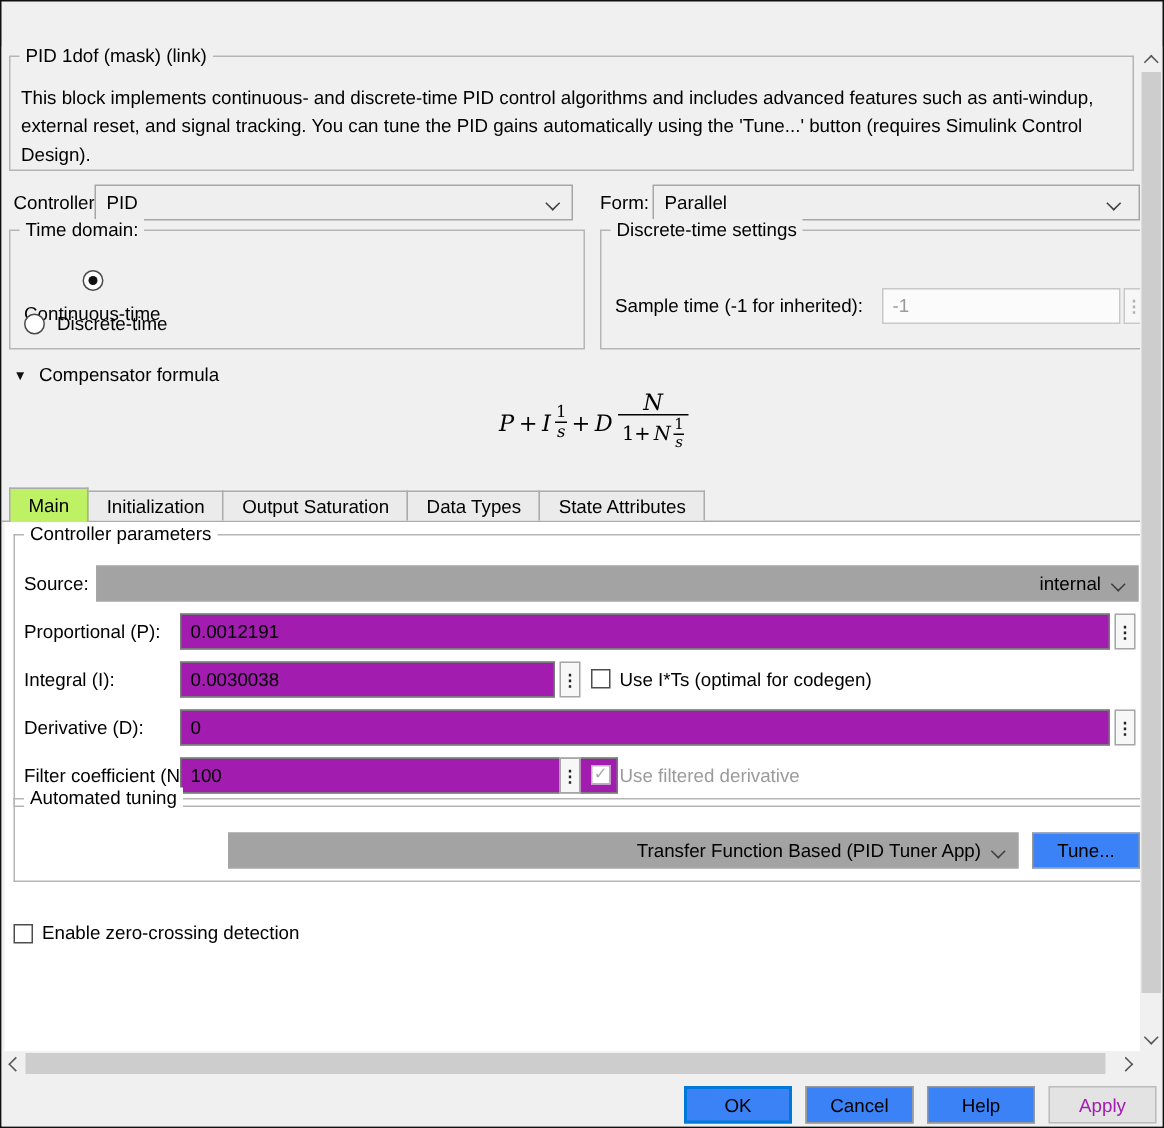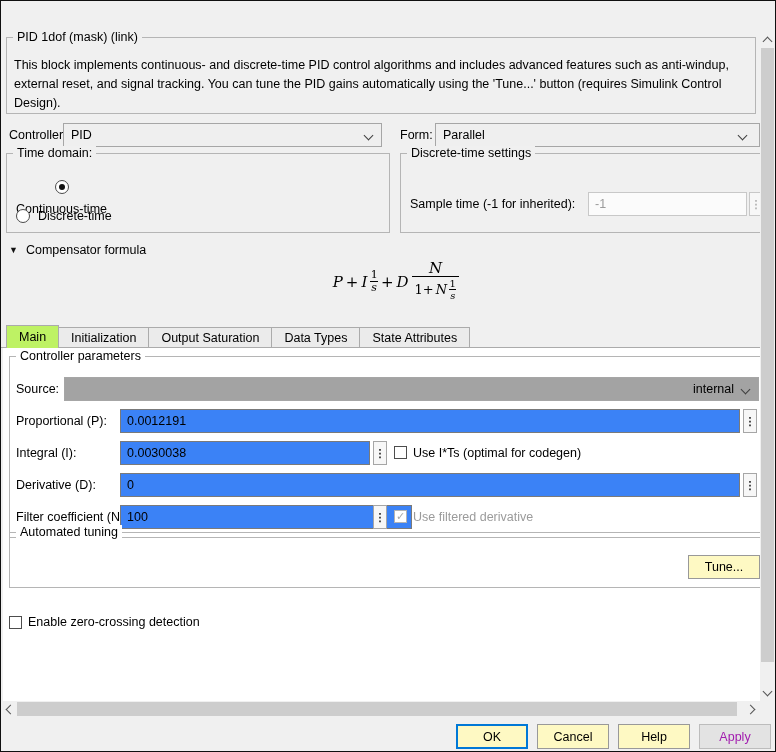--- a/index.html
+++ b/index.html
@@ -25,21 +25,21 @@
           display:flex; align-items:center; padding:0 24px 0 7px; overflow:hidden; white-space:nowrap; }
   .combo.gray{ background:#a3a3a3;justify-content:flex-end; }
   .combo .cv{ position:absolute; right:9px; top:8px; }
   .cv{ width:7px; height:7px; border-right:1.4px solid #3f3f3f; border-bottom:1.4px solid #3f3f3f; display:inline-block; }
   .cv.down{ transform:rotate(45deg); }
   .cv.up{ transform:rotate(-135deg); margin-top:4px; }
   .cv.left{ transform:rotate(135deg); }
   .cv.right{ transform:rotate(-45deg); }
   .cv.thin{ border-right-width:1px; border-bottom-width:1px; border-color:#555; }
   
-  .field{ position:absolute; height:24px; border:1px solid #7a7a7a; background:#3b82f6;
+  .field{ position:absolute; height:24px; border:1px solid #7a7a7a; background:#a21caf;
           font-family:"Liberation Sans",sans-serif; font-size:12.5px; padding:0 6px; color:#000; }
   .field.disabled{ border-color:#c8c8c8; background:#fbfbfb; color:#9b9b9b; }
   .stepper{ position:absolute; width:14px; height:24px; border:1px solid #a6a6a6; background:#f7f7f7;
             display:flex; align-items:center; justify-content:center; font-size:11px; font-weight:bold; color:#222; }
   .stepper.disabled{ border-color:#c8c8c8; color:#b0b0b0; }
   
   .radiorow{ position:absolute; display:flex; align-items:center; gap:8px; height:16px; }
   .radio{ width:14px; height:14px; border-radius:50%; border:1px solid #4a4a4a; background:#fff; position:relative; flex:0 0 auto; }
   .radio.sel::after{ content:""; position:absolute; left:3px; top:3px; width:6px; height:6px; border-radius:50%; background:#111; }
   .cb{ position:absolute; width:13px; height:13px; border:1px solid #4d4d4d; background:#fff;
@@ -69,21 +69,21 @@
   
   .vscroll{ position:absolute; left:759px; top:30px; width:15px; height:670px; background:#f0f0f0; }
   .vthumb{ position:absolute; left:1px; top:17px; width:13px; height:614px; background:#cdcdcd; }
   .varrow{ position:absolute; left:0; width:15px; height:16px; display:flex; align-items:center; justify-content:center; }
   .hscroll{ position:absolute; left:0; top:700px; width:759px; height:16px; background:#f0f0f0; }
   .hthumb{ position:absolute; left:16px; top:1px; width:720px; height:14px; background:#cdcdcd; }
   .harrow{ position:absolute; top:0; width:16px; height:16px; display:flex; align-items:center; justify-content:center; }
   .corner{ position:absolute; left:759px; top:700px; width:15px; height:16px; background:#f0f0f0; }
   
   .footer{ position:absolute; left:0; top:716px; width:774px; height:34px; background:#f0f0f0; }
-  .btn{ position:absolute; top:7px; width:72px; height:25px; background:#fef9c3; border:1px solid #999999;
+  .btn{ position:absolute; top:7px; width:72px; height:25px; background:#3b82f6; border:1px solid #999999;
         display:flex; align-items:center; justify-content:center; }
   .btn.default{ border:2px solid #0078d7; }
   .btn.disabled{ border-color:#bcbcbc; color:#a21caf; background:#e3e3e3; }
   .btn.small{ position:absolute; }
 </style>
 </head>
 <body>
 
 <div class="window">
 
@@ -189,20 +189,24 @@
         <input class="field" style="left: 110px; top: 148px; width: 292px;" value="100">
         <div class="stepper" style="left:363px; top:148px;">⋮</div>
         <span class="cb disabled" style="left:384px; top:153px;">
           <span>✓</span>
         </span>
         <span class="lbl graytext" style="left:403px; top:148px;">Use filtered derivative</span>
       </div>
 
       <div class="group on-white" style="left:6px; top:184px; width:753px; height:56px; border-right:none;">
         <span class="gtitle">Automated tuning</span>
+        <div class="combo gray" style="left:142px; top:22px; width:527px;">
+          <span>Transfer Function Based (PID Tuner App)</span>
+          <span class="cv down"></span>
+        </div>
         <div class="btn small" style="left:678px; top:22px; width:72px; height:24px;">Tune...</div>
       </div>
 
       <span class="cb" style="left:6px; top:268px;"></span>
       <span class="lbl" style="left:25px; top:263px; line-height:22px;">Enable zero-crossing detection</span>
     </div>
   </div>
 
   <div class="vscroll">
     <div class="varrow" style="top:0;">

